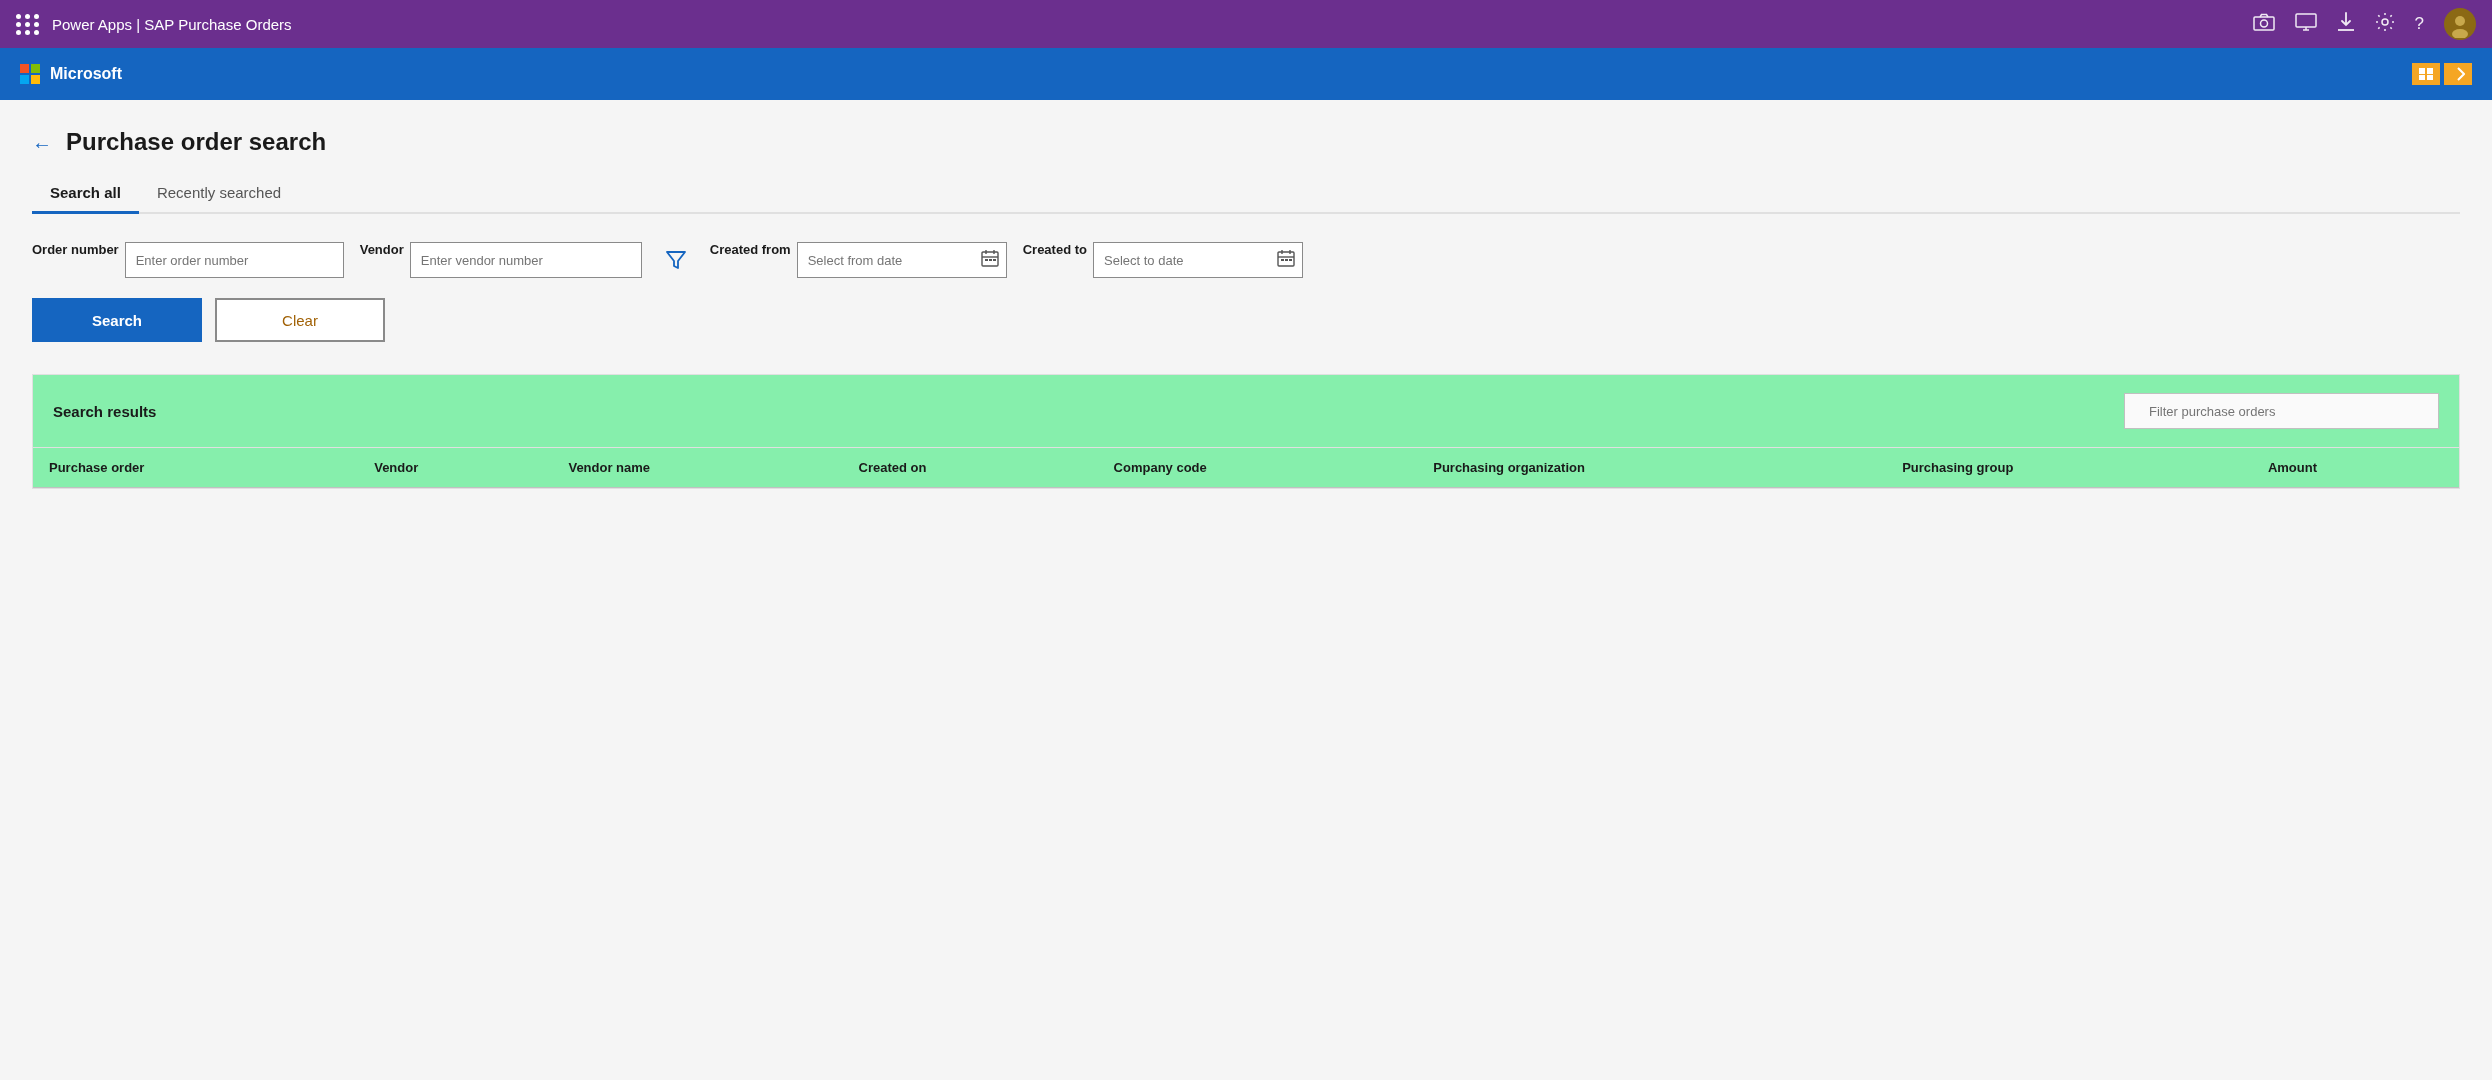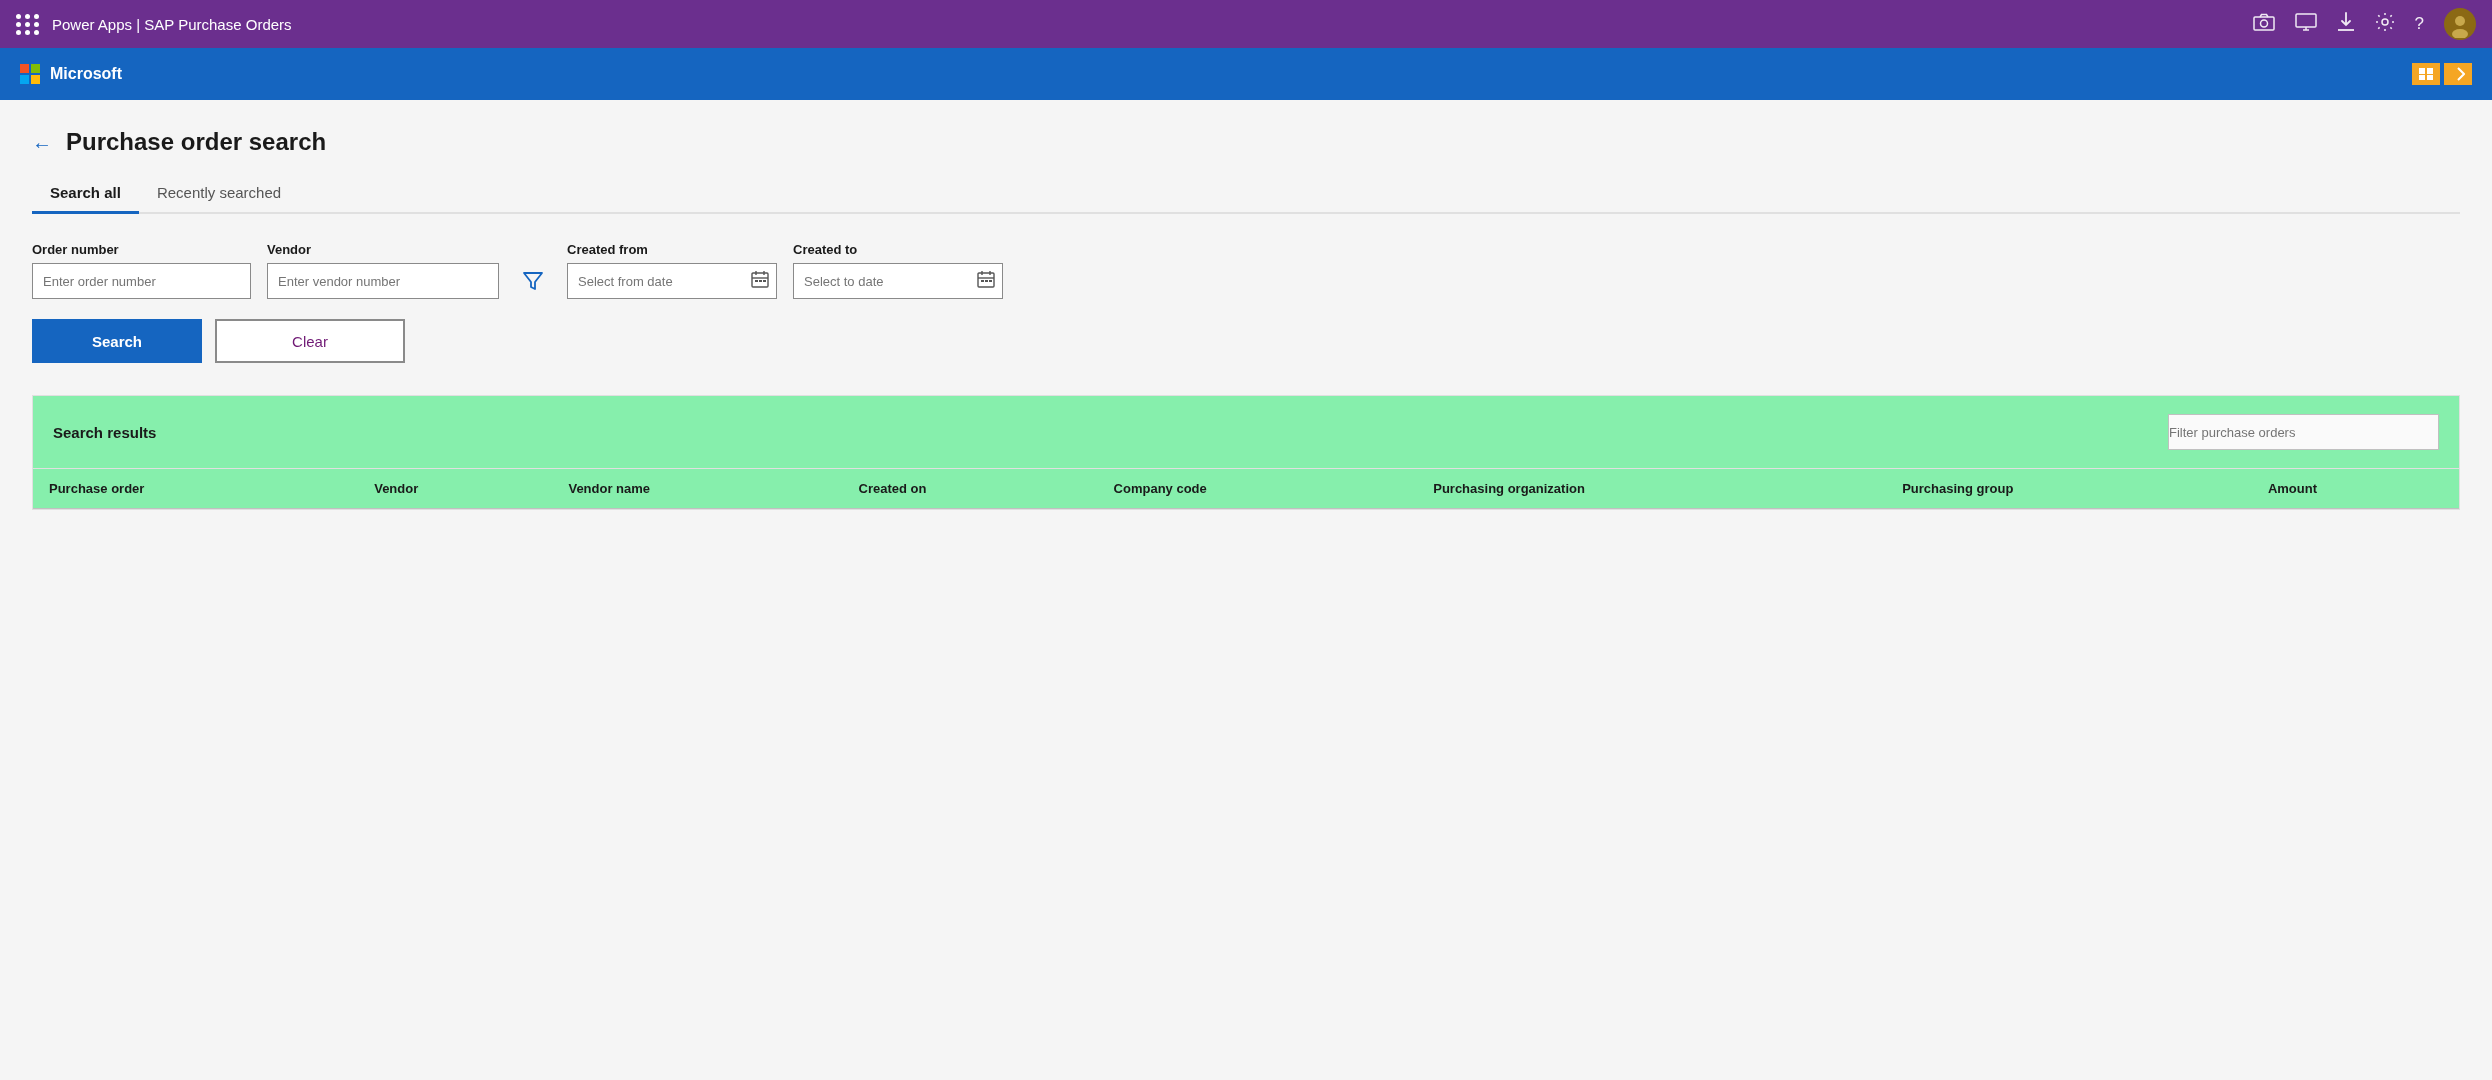--- a/index.html
+++ b/index.html
@@ -152,21 +152,21 @@
     }
     .form-row {
       display: flex;
       align-items: flex-end;
       gap: 16px;
       margin-bottom: 20px;
       flex-wrap: wrap;
     }
     .form-group {
       display: flex;
-      flex-direction: column;
+      flex-direction: row;
       gap: 6px;
     }
     .form-label {
       font-size: 13px;
       font-weight: 600;
       color: #1a1a1a;
     }
     .form-input {
       height: 36px;
       border: 1px solid #8a8a8a;
@@ -226,23 +226,23 @@
       width: 170px;
       background: #1565c0;
       color: white;
       border: none;
       font-size: 15px;
       font-weight: 600;
       cursor: pointer;
     }
     .btn-clear {
       height: 44px;
-      width: 190px;
+      width: 170px;
       background: white;
-      color: #701a75;
+      color: #a16207;
       border: 2px solid #8a8a8a;
       font-size: 15px;
       font-weight: 500;
       cursor: pointer;
     }
 
     
     .results-section {
       background: #86efac;
       border: 1px solid #e0e0e0;
@@ -259,24 +259,24 @@
       font-size: 15px;
       font-weight: 700;
       color: #1a1a1a;
     }
     .filter-input-wrap {
       position: relative;
     }
     .filter-input {
       height: 36px;
       border: 1px solid #c0c0c0;
-      padding: 0 0;
+      padding: 0 24px;
       font-size: 13px;
       color: #999;
-      width: 271px;
+      width: 315px;
       outline: none;
       background: #fafafa;
     }
 
     
     .results-table {
       width: 100%;
       border-collapse: collapse;
     }
     .results-table th {

